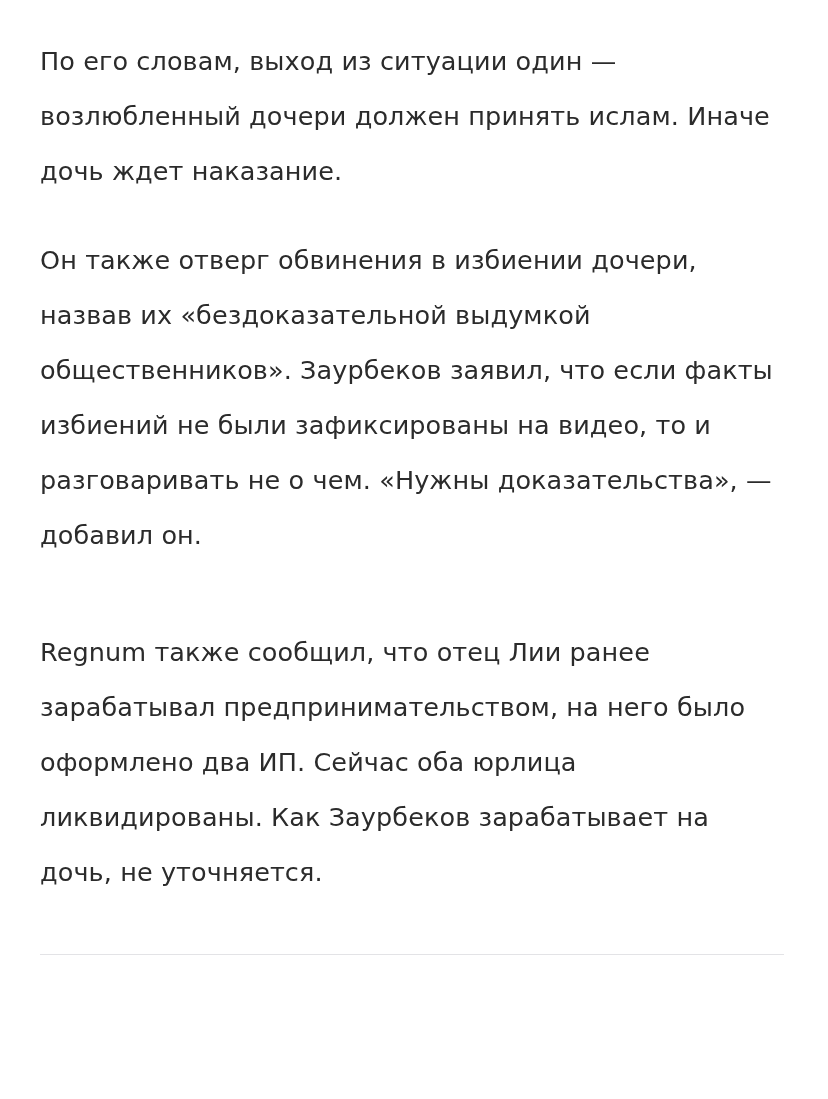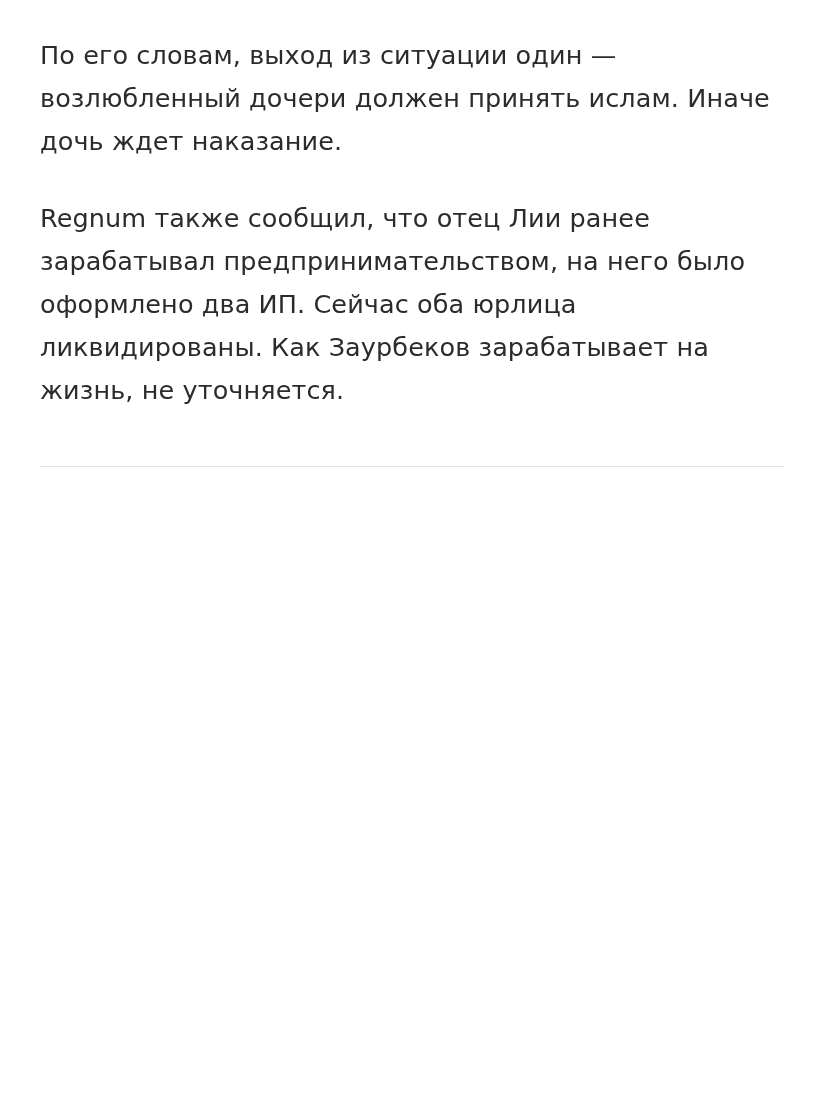--- a/index.html
+++ b/index.html
@@ -15,21 +15,21 @@
     -webkit-font-smoothing: antialiased;
   }
   .article {
     box-sizing: border-box;
     width: 828px;
     padding: 34px 44px 0 40px;
   }
   .para {
     margin: 0 0 34px 0;
     font-size: 25.5px;
-    line-height: 43px;
+    line-height: 55px;
     color: #2b2b2b;
     font-weight: 400;
     letter-spacing: 0.1px;
   }
   .para.gap-large {
     margin-bottom: 62px;
   }
   .para.last {
     margin-bottom: 0;
   }
@@ -41,18 +41,19 @@
     height: 1px;
     background: #e3e3e6;
     width: 100%;
   }
 </style>
 </head>
 <body>
 
 <div class="article">
   <p class="para">По его словам, выход из ситуации один — возлюбленный дочери должен принять ислам. Иначе дочь ждет наказание.</p>
-  <p class="para last">Regnum также сообщил, что отец Лии ранее зарабатывал предпринимательством, на него было оформлено два ИП. Сейчас оба юрлица ликвидированы. Как Заурбеков зарабатывает на жизнь, не уточняется.</p>
+  <p class="para gap-large">Он также отверг обвинения в избиении дочери, назвав их «бездоказательной выдумкой общественников». Заурбеков заявил, что если факты избиений не были зафиксированы на видео, то и разговаривать не о чем. «Нужны доказательства», — добавил он.</p>
+  <p class="para last">Regnum также сообщил, что отец Лии ранее зарабатывал предпринимательством, на него было оформлено два ИП. Сейчас оба юрлица ликвидированы. Как Заурбеков зарабатывает на дочь, не уточняется.</p>
 </div>
 
 <div class="footer-rule-wrap">
   <div class="footer-rule"></div>
 </div>
 
 </body></html>

